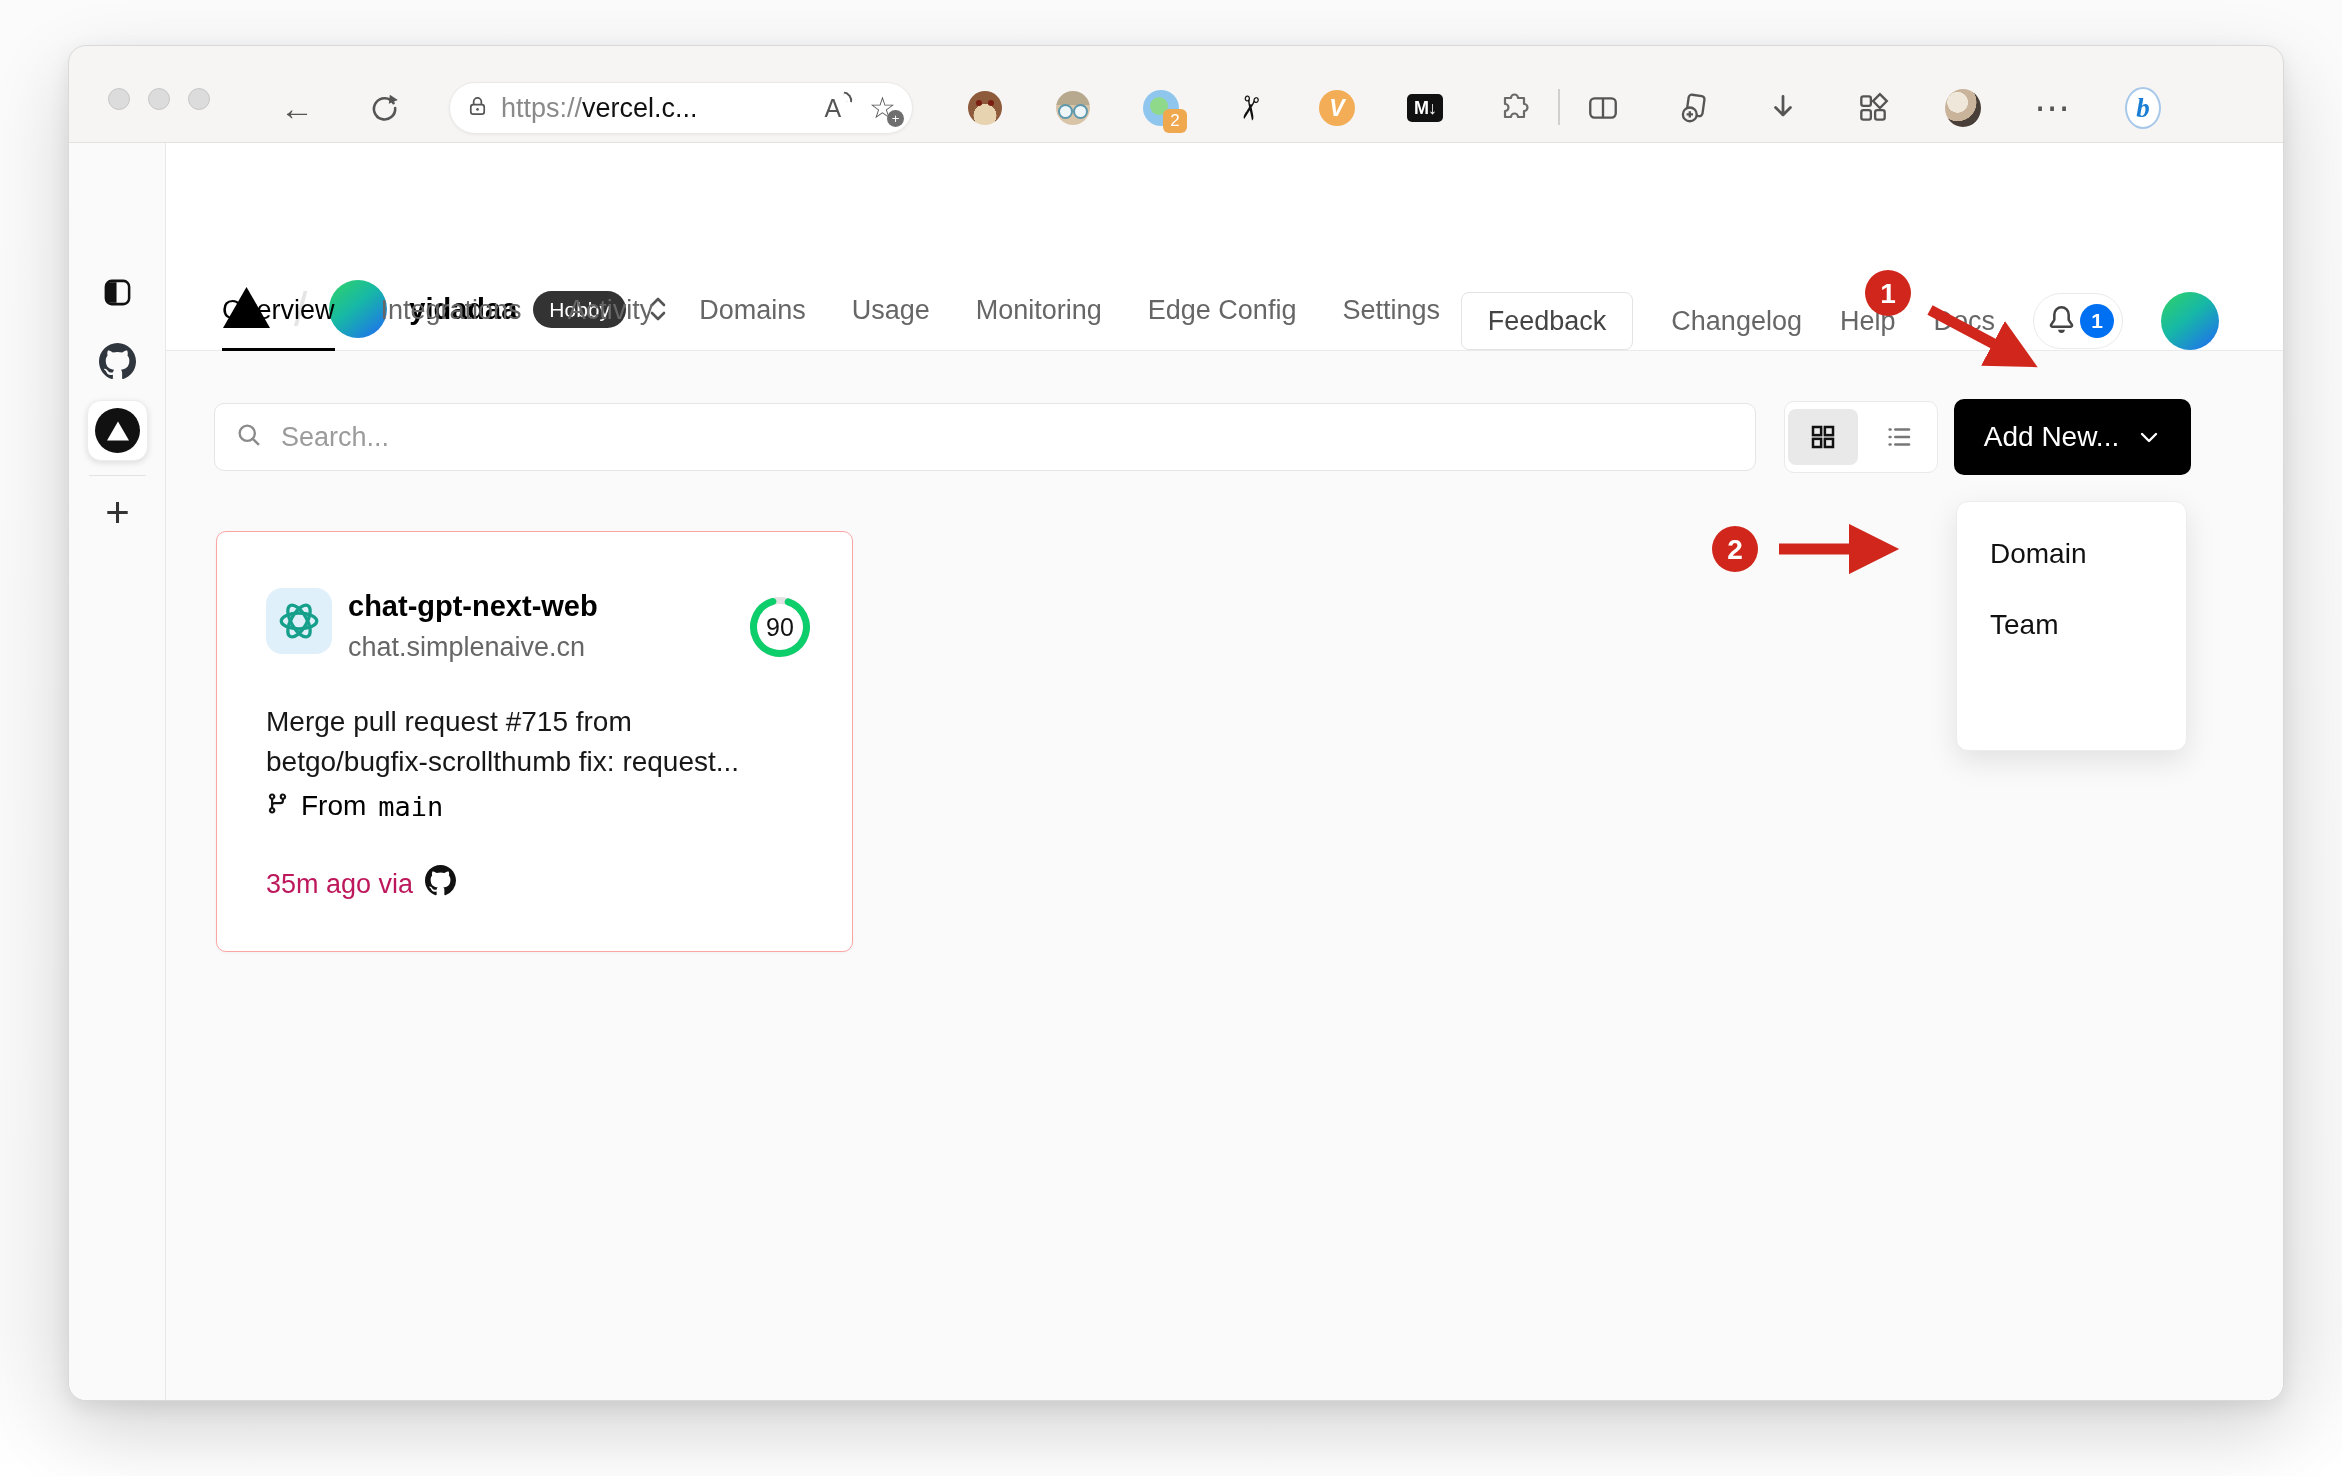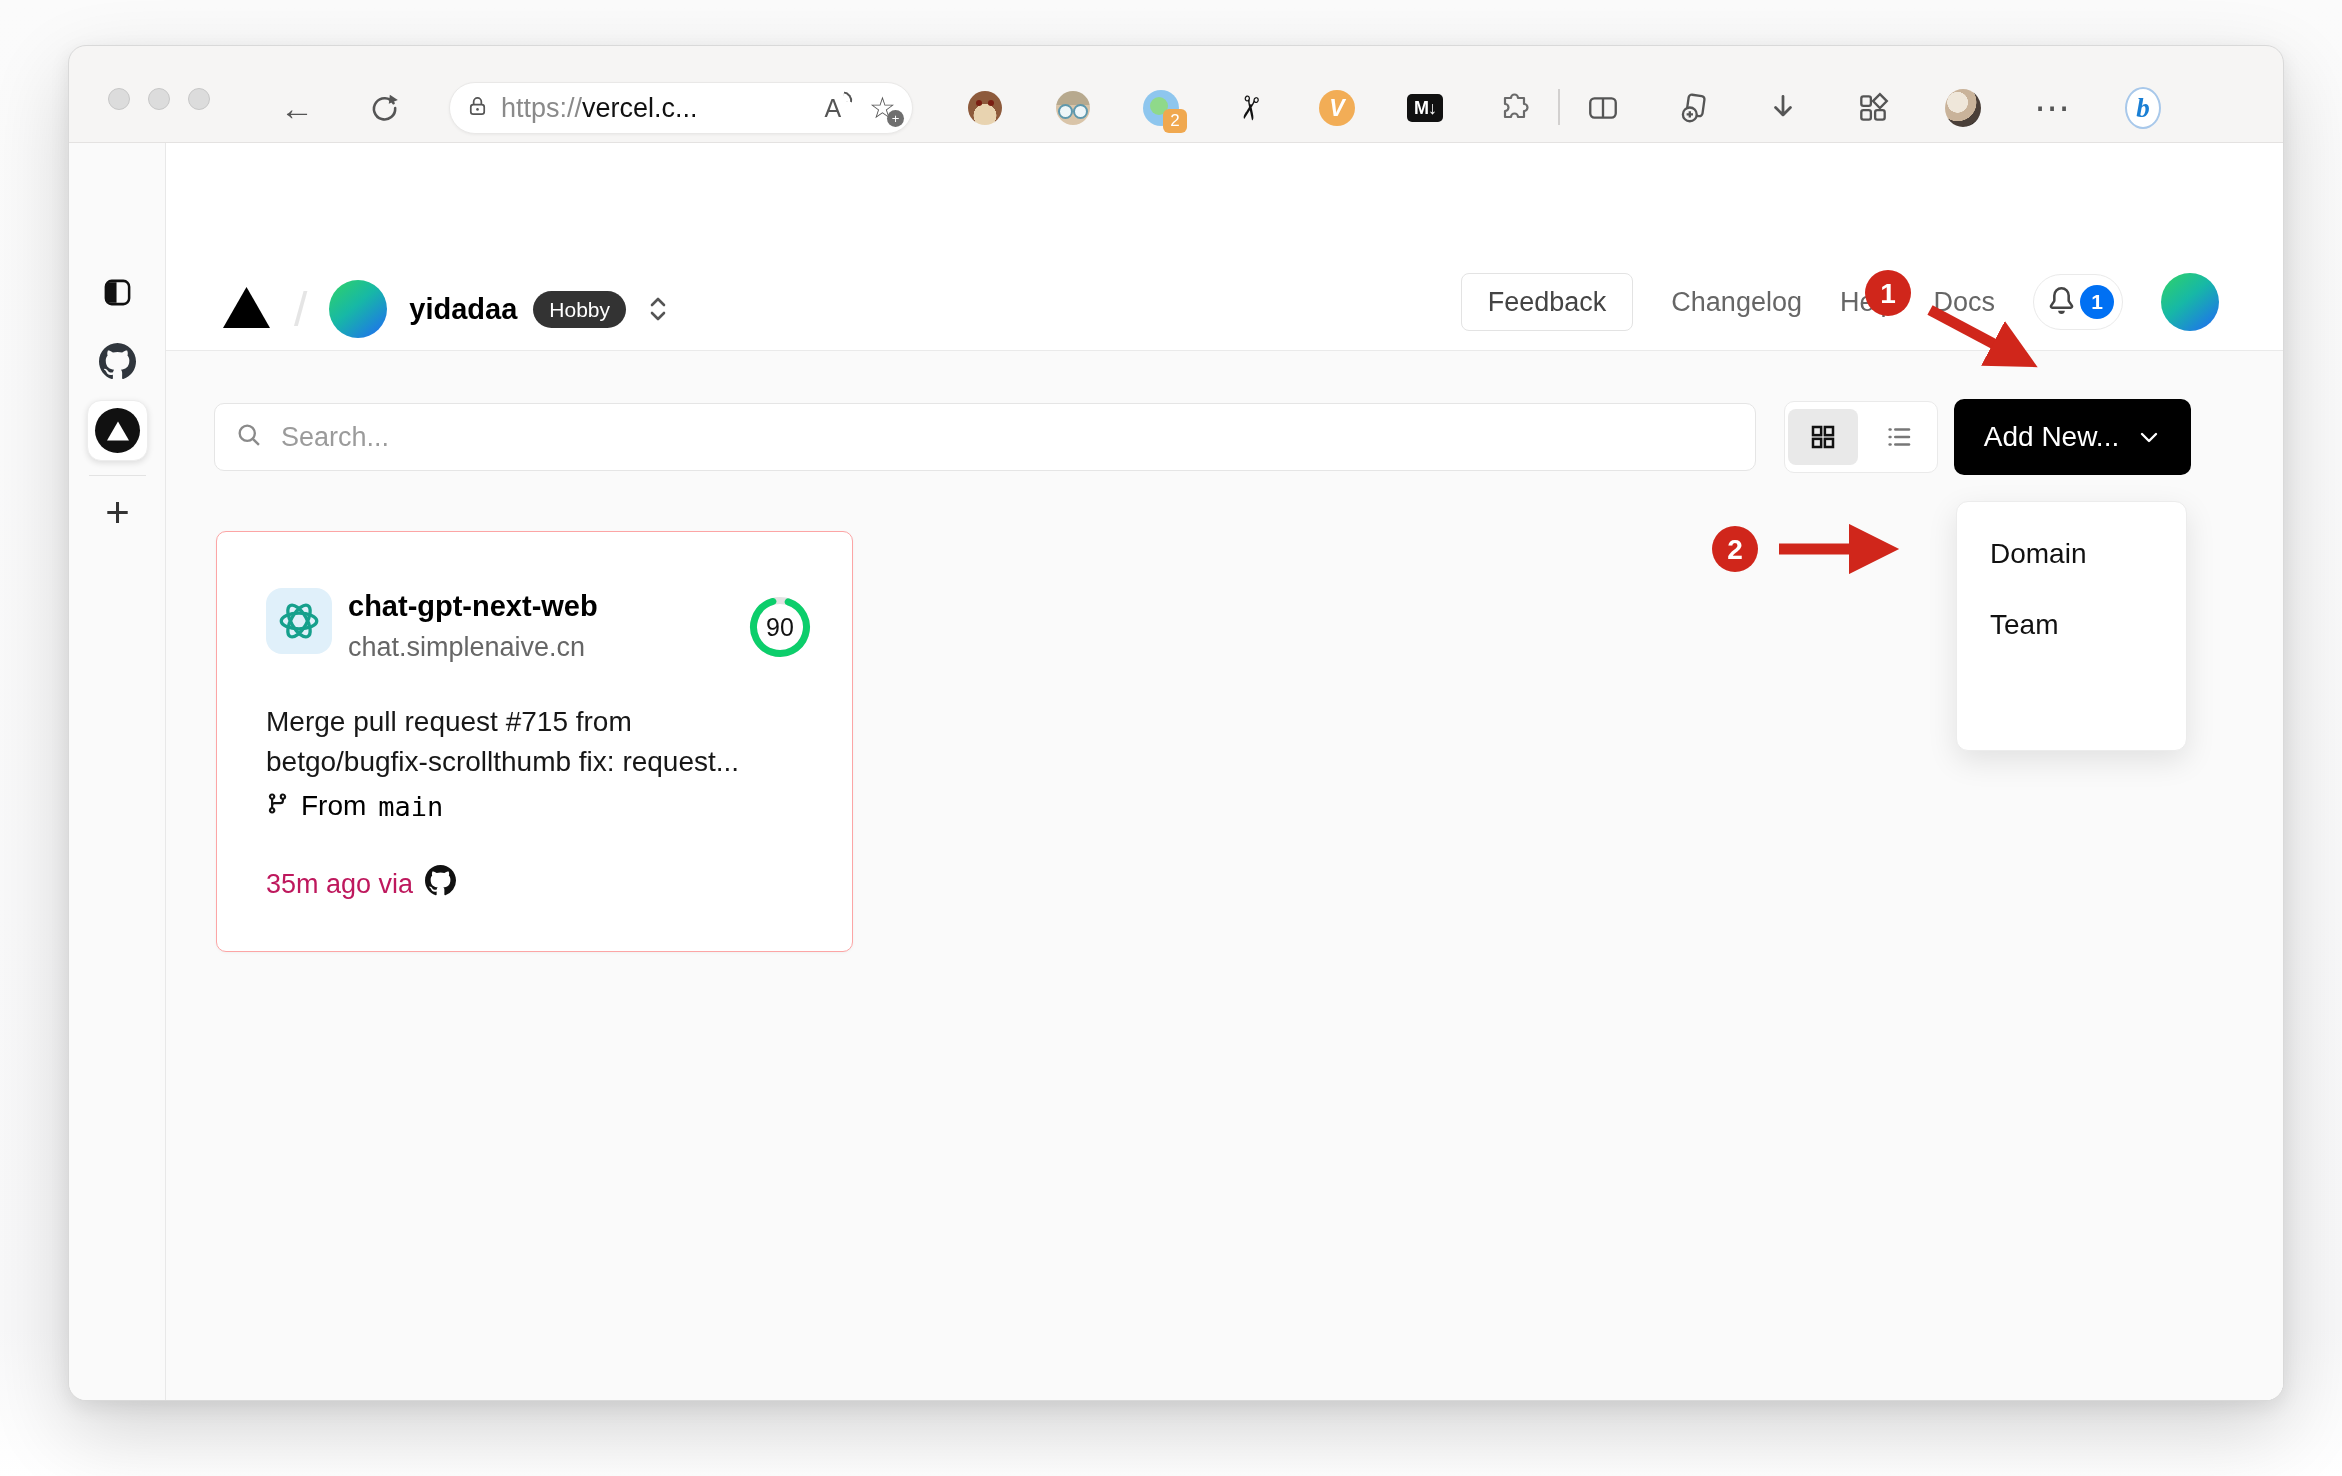--- a/index.html
+++ b/index.html
@@ -64,21 +64,21 @@
   .es-plus{position:absolute;left:0;top:346px;width:97px;text-align:center;font-size:42px;font-weight:300;color:#333;}
   
   .page{position:absolute;left:97px;top:97px;right:0;bottom:0;background:#fff;}
   .page-header{position:absolute;left:0;top:0;right:0;height:208px;background:#fff;border-bottom:1px solid #eaeaea;}
   .breadcrumb{position:absolute;left:57px;top:137px;height:58px;display:flex;align-items:center;}
   .slash{font-size:48px;font-weight:200;color:#e5e5e5;margin:0 22px 0 24px;}
   .avatar{width:58px;height:58px;border-radius:50%;background:linear-gradient(140deg,#2ed06c 5%,#17b8a6 45%,#1f6ff0 95%);}
   .team-name{font-size:29px;font-weight:700;color:#000;margin-left:22px;}
   .plan-badge{margin-left:16px;background:#333;color:#fff;font-size:21px;border-radius:999px;padding:8px 16px;line-height:1;}
   .sel-chevrons{margin-left:20px;display:flex;align-items:center;}
-  .header-right{position:absolute;right:64px;top:130px;height:58px;display:flex;align-items:center;gap:38px;margin-left:40px;}
+  .header-right{position:absolute;right:64px;top:149px;height:58px;display:flex;align-items:center;gap:38px;margin-left:40px;}
   .feedback-btn{height:58px;padding:0 26px;border:1px solid #e3e3e3;border-radius:8px;background:#fff;
     font-size:27px;color:#444;display:flex;align-items:center;}
   .hlink{font-size:27px;color:#666;}
   .bell-pill{height:56px;border:1px solid #eaeaea;border-radius:999px;background:#fff;display:flex;
     align-items:center;padding:0 8px 0 14px;gap:5px;}
   .notif-badge{width:34px;height:34px;border-radius:50%;background:#0070f3;color:#fff;font-size:21px;font-weight:700;
     display:flex;align-items:center;justify-content:center;}
   .tabs{position:absolute;left:56px;top:152px;height:56px;display:flex;gap:46px;}
   .tab{font-size:27px;color:#666;display:flex;align-items:flex-start;position:relative;cursor:pointer;}
   .tab.active{color:#000;font-weight:500;}
@@ -271,20 +271,30 @@
             <span>
               <svg width="27" height="27" viewBox="0 0 16 16" fill="#444">
                   <path d="M8 16a2 2 0 0 0 1.985-1.75c.017-.137-.097-.25-.235-.25h-3.5c-.138 0-.252.113-.235.25A2 2 0 0 0 8 16zM3 5a5 5 0 0 1 10 0v2.947c0 .05.015.098.042.139l1.703 2.555A1.519 1.519 0 0 1 13.482 13H2.518a1.516 1.516 0 0 1-1.263-2.36l1.703-2.554A.255.255 0 0 0 3 7.947V5zm5-3.5A3.5 3.5 0 0 0 4.5 5v2.947c0 .346-.102.683-.294.97l-1.703 2.556a.017.017 0 0 0-.003.01l.001.006c0 .002.002.004.004.006l.006.004.007.001h10.964l.007-.001.006-.004.004-.006.001-.007a.017.017 0 0 0-.003-.01l-1.703-2.554a1.745 1.745 0 0 1-.294-.97V5A3.5 3.5 0 0 0 8 1.5z"></path>
                 </svg>
             </span>
             <span class="notif-badge">1</span>
           </div>
           <span class="avatar" style="width:58px;height:58px;"></span>
         </div>
 
+        <div class="tabs">
+          <span class="tab active">Overview</span>
+          <span class="tab">Integrations</span>
+          <span class="tab">Activity</span>
+          <span class="tab">Domains</span>
+          <span class="tab">Usage</span>
+          <span class="tab">Monitoring</span>
+          <span class="tab">Edge Config</span>
+          <span class="tab">Settings</span>
+        </div>
       </div>
 
       <div class="content">
         <div class="search-box">
           <span>
             <svg width="28" height="28" viewBox="0 0 24 24" fill="none" stroke="#8a8a8a" stroke-width="2">
                 <circle cx="10.5" cy="10.5" r="6.5"></circle>
                 <line x1="15.5" y1="15.5" x2="20.5" y2="20.5"></line>
               </svg>
           </span>

